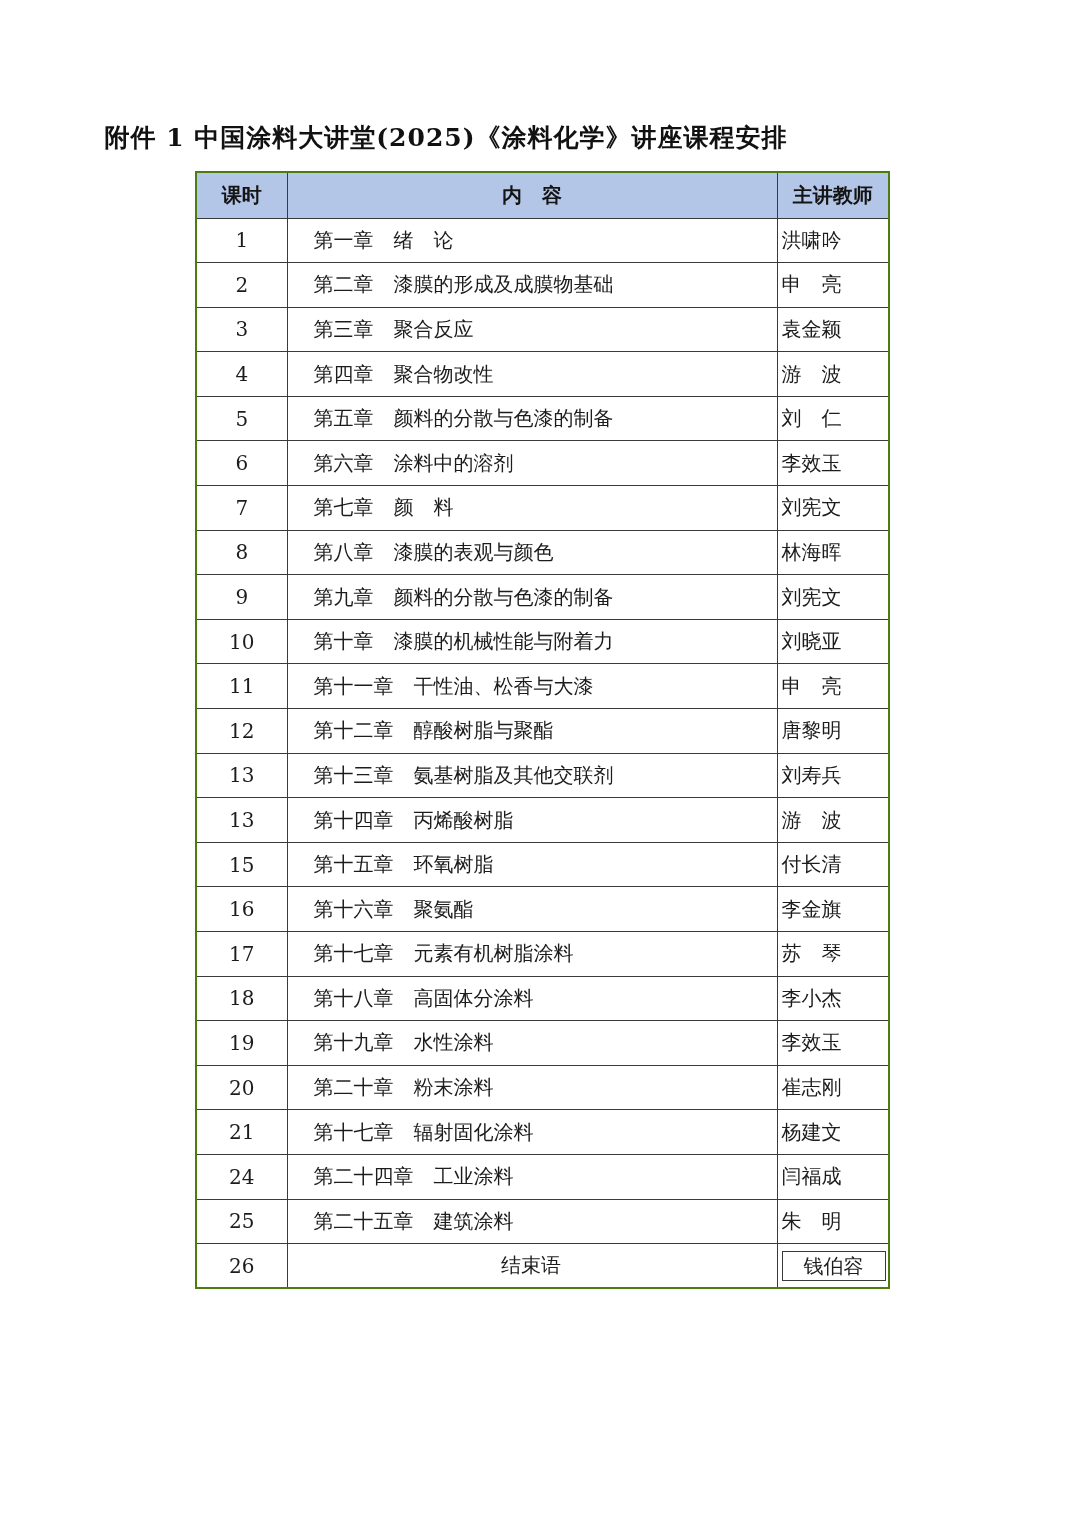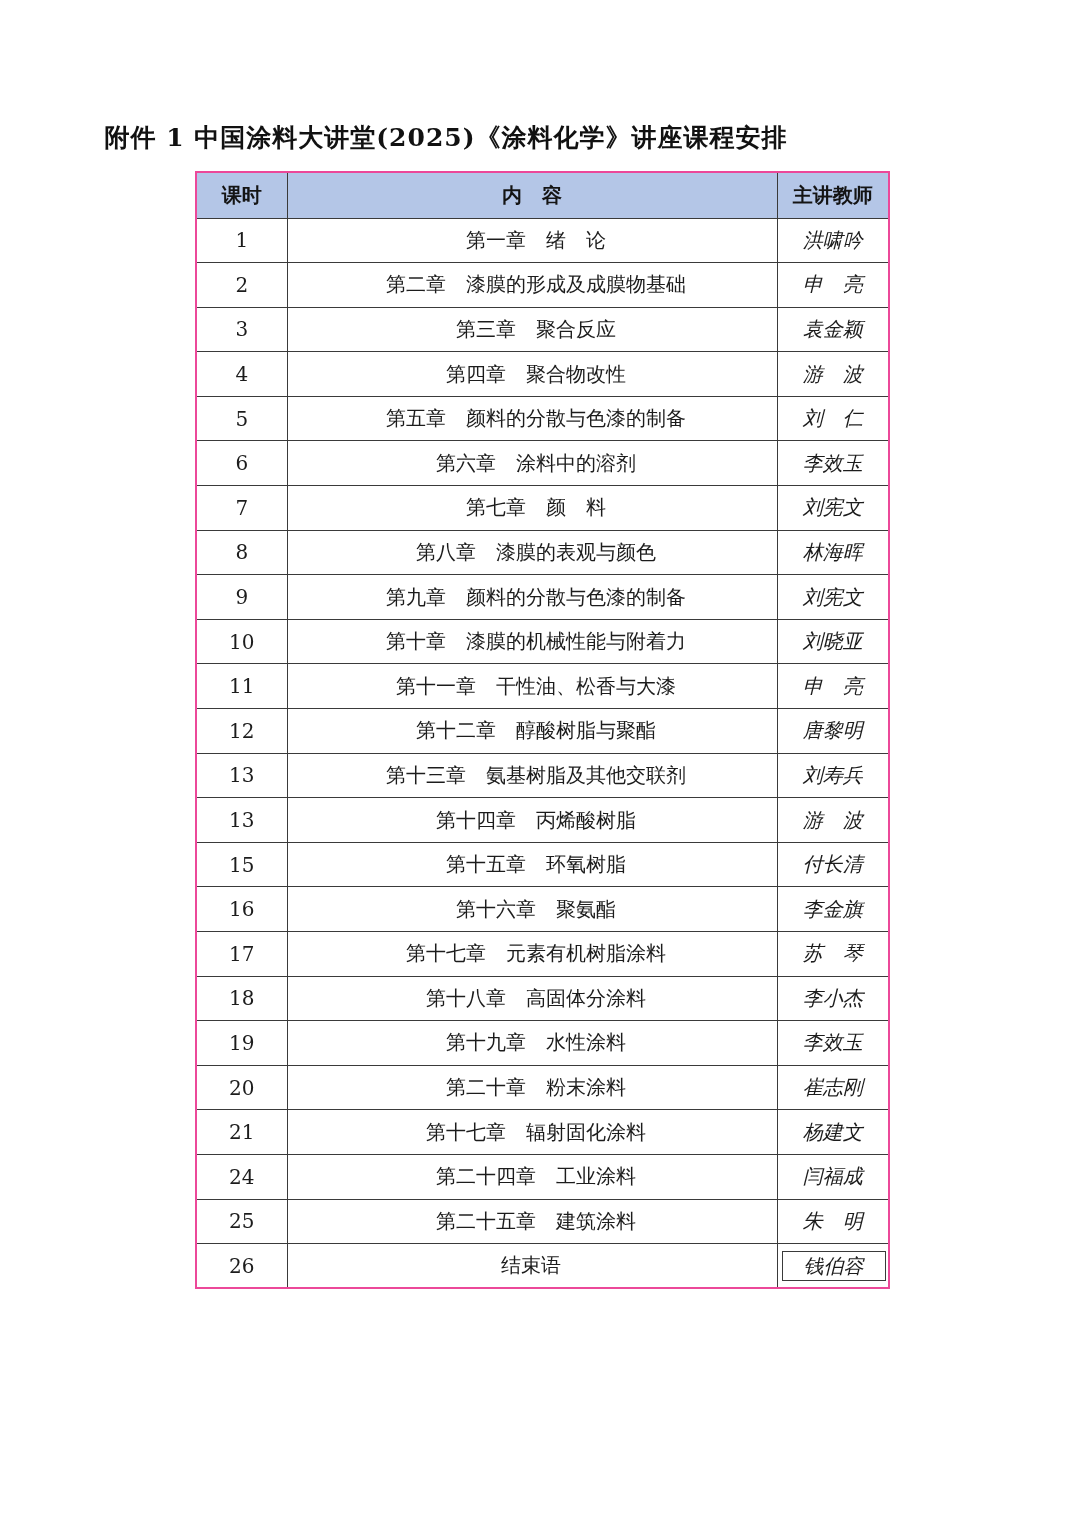--- a/index.html
+++ b/index.html
@@ -22,21 +22,21 @@
     letter-spacing: 1px;
     color: #111;
     margin-bottom: 17px;
     font-family: "DejaVu Serif", "Liberation Serif", serif;
   }
   table.schedule {
     border-collapse: collapse;
     table-layout: fixed;
     margin-left: 195px;
     width: 693px;
-    border: 2px solid #ec4899;
+    border: 2px solid #4d7c0f;
   }
   table.schedule th, table.schedule td {
     border: 1px solid #3a3a3a;
     font-size: 20px;
     vertical-align: middle;
   }
   table.schedule col.c-period  { width: 91px; }
   table.schedule col.c-content { width: 490px; }
   table.schedule col.c-teacher { width: 112px; }
   table.schedule thead th {
@@ -48,26 +48,26 @@
   }
   table.schedule tbody td {
     height: 44.6px;
     background: #ffffff;
   }
   td.col-period {
     text-align: center;
     font-family: "DejaVu Serif", "Liberation Serif", serif;
   }
   td.col-content {
-    text-align: center;
-    padding-left: 14px;
+    text-align: left;
+    padding-left: 26px;
     padding-right: 6px;
   }
   td.col-content.center { text-align: center; padding-left: 4px; }
-  td.col-teacher { text-align: center; padding: 0 4px; font-style: italic; }
+  td.col-teacher { padding: 0 4px; }
   .teacher-name { display: inline-block; white-space: nowrap; }
   .teacher-name.boxed {
     border: 1px solid #3a3a3a;
     padding: 3px 21px;
     line-height: 1.1;
   }
 </style>
 </head>
 <body>
 

